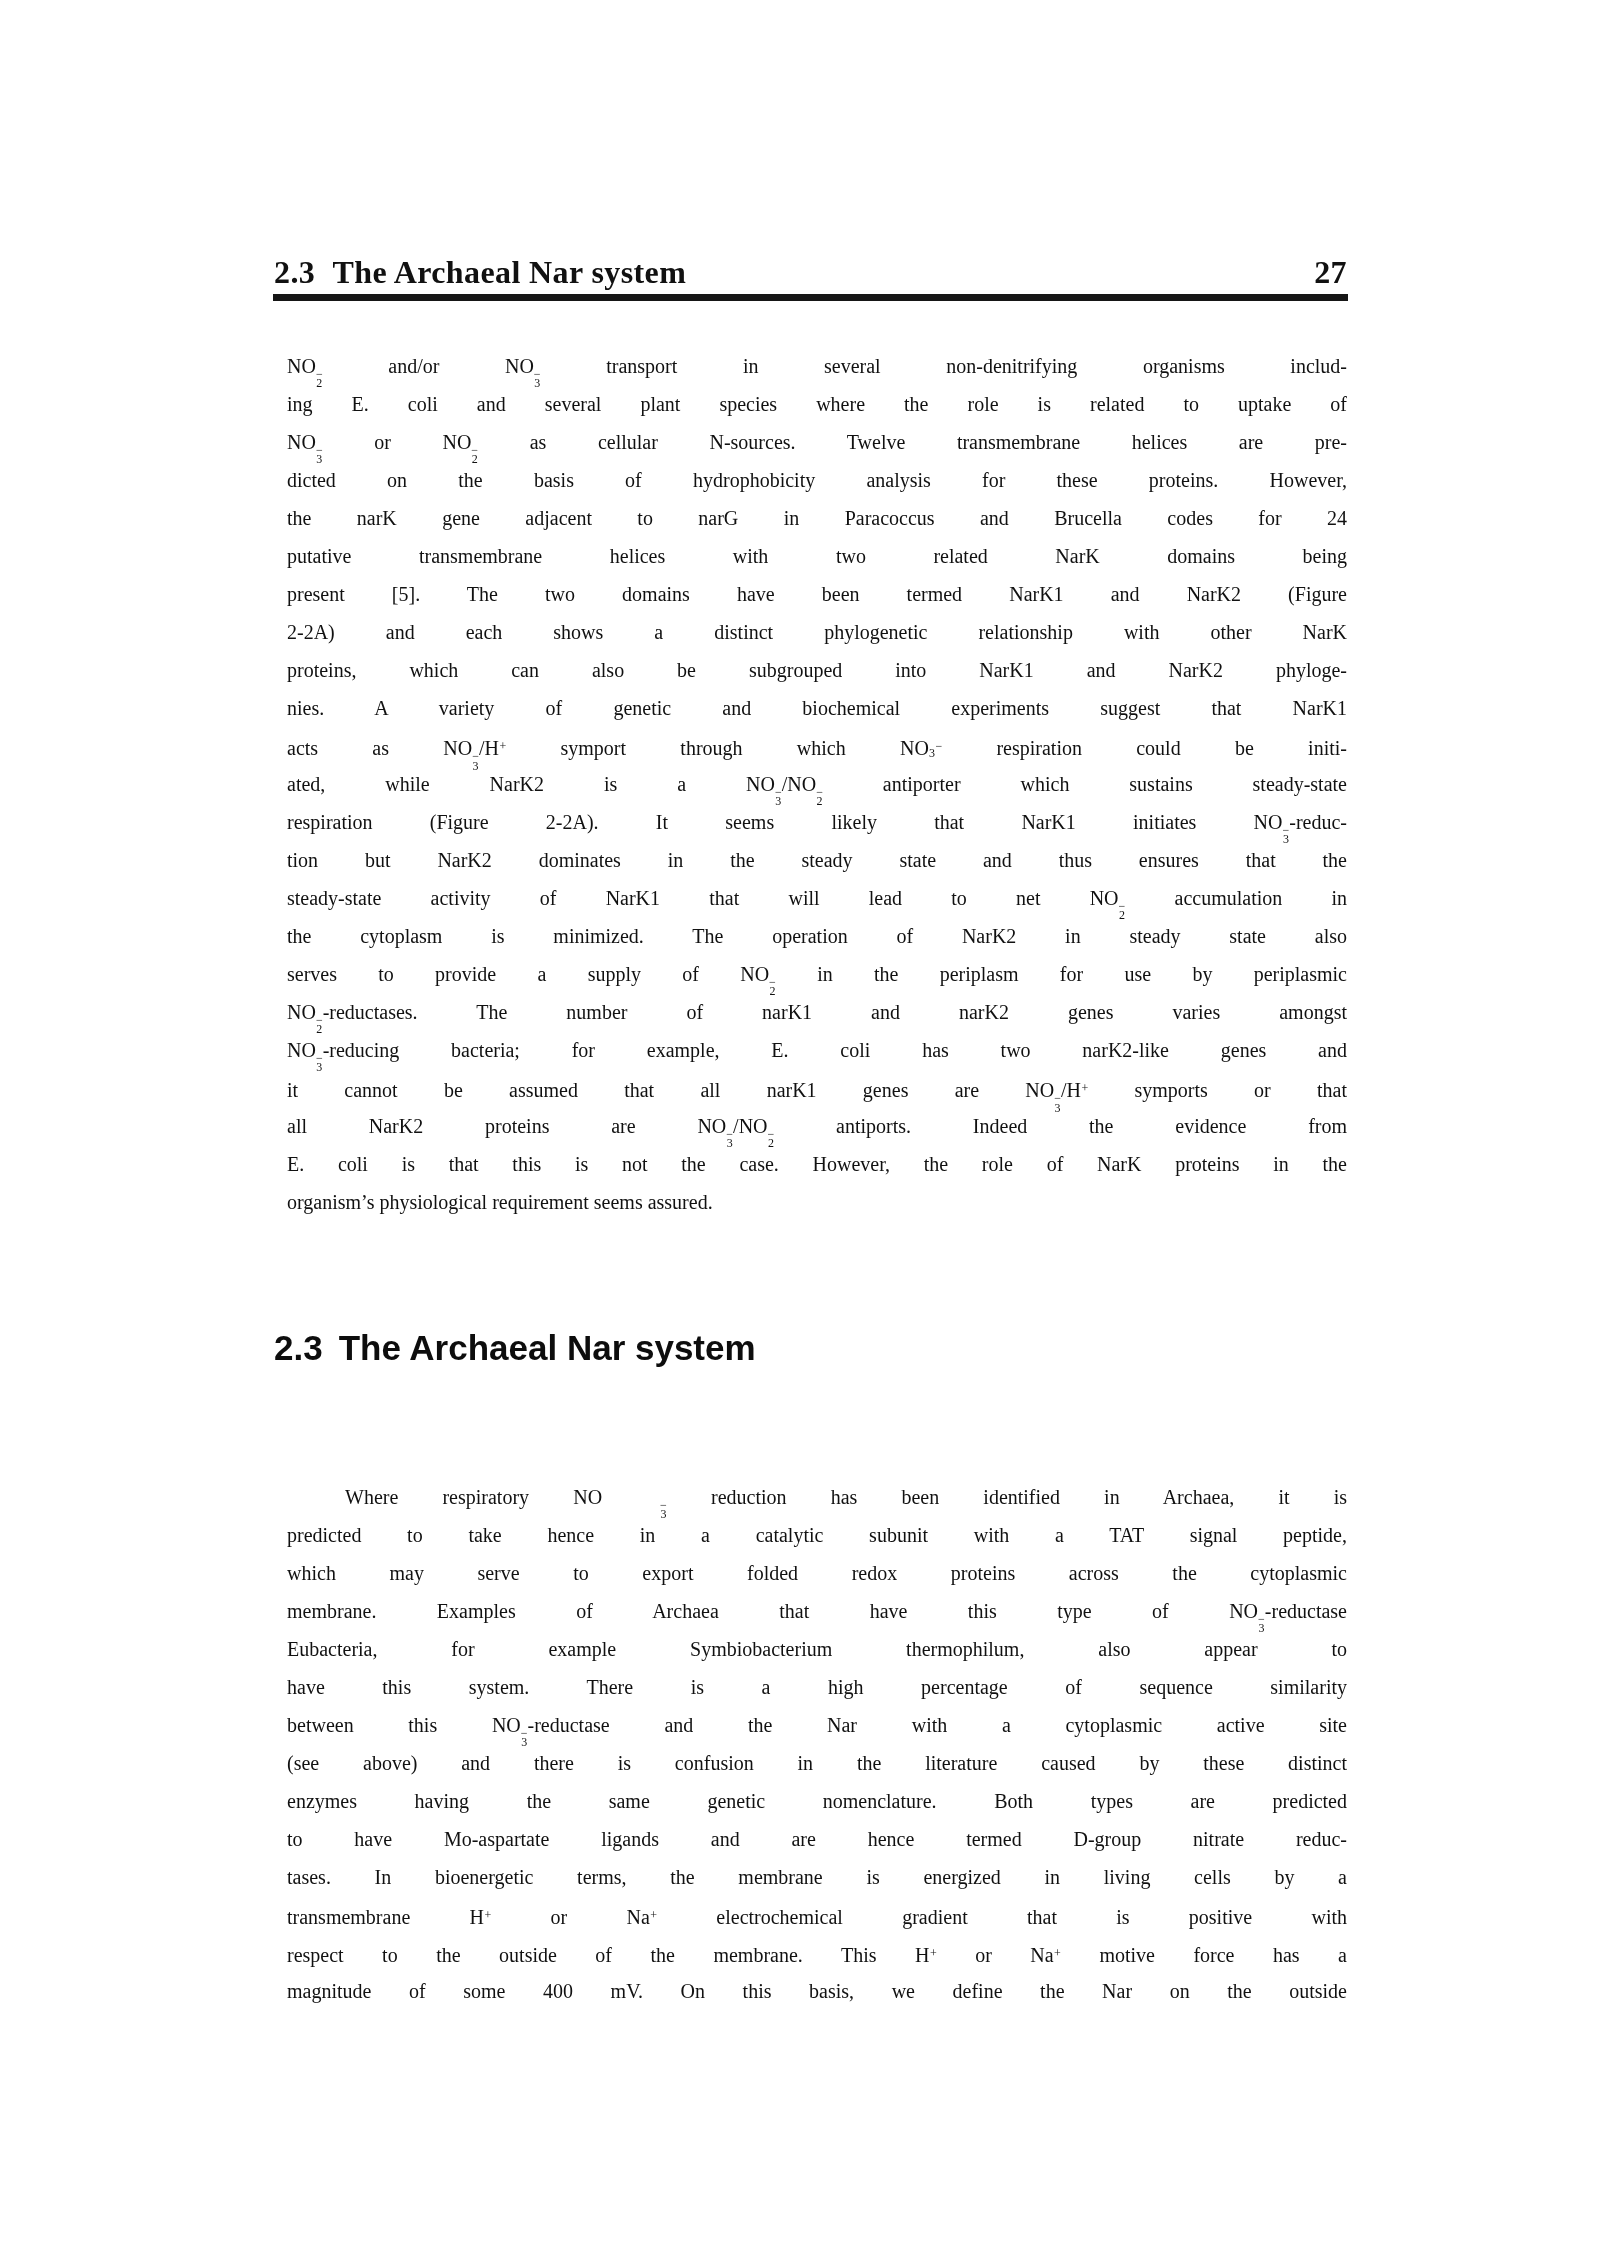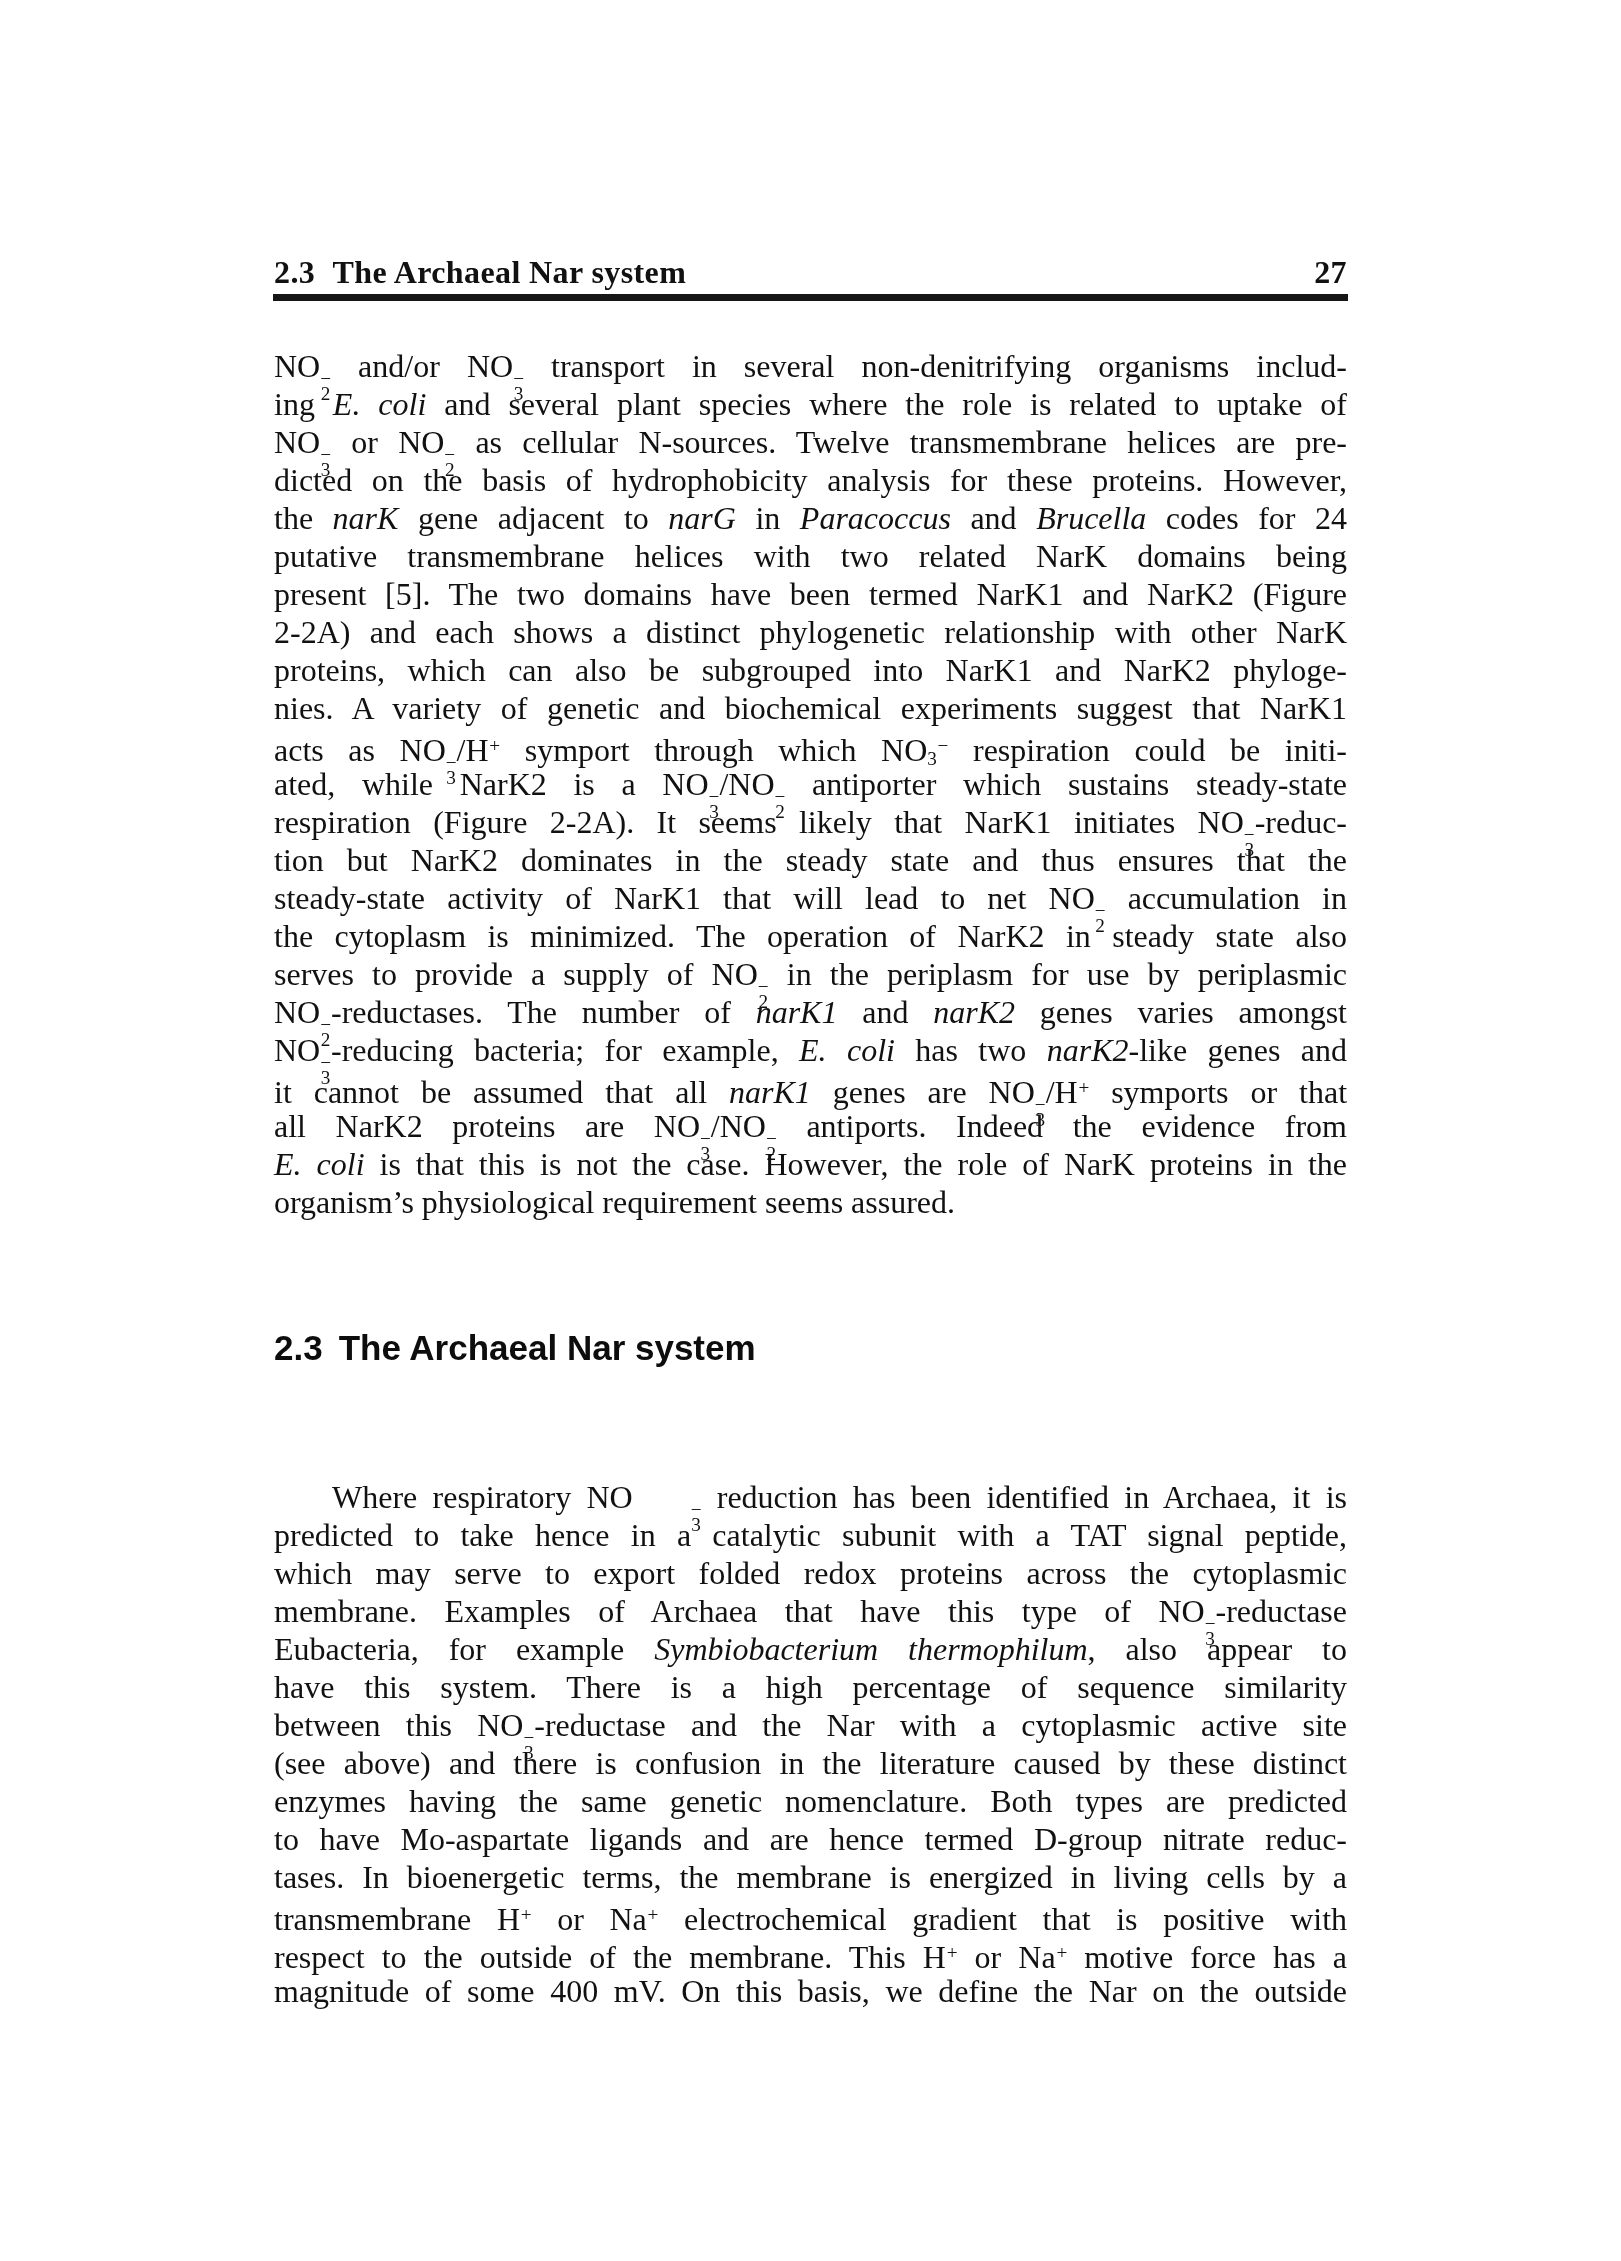--- a/index.html
+++ b/index.html
@@ -20,35 +20,35 @@
   }
   .rh-num{margin-right:17.3px;}
   .rule{
     position:absolute;top:294px;left:-1.4px;width:1075px;height:6.5px;
     background:#161616;
   }
   .paragraph{position:absolute;left:0;width:100%;}
   .para-1{top:347px;}
   .para-2{top:1478px;}
   .line{
-    font-size:32px;line-height:38px;height:38px;
+    font-size:20px;line-height:38px;height:38px;
     text-align:justify;text-align-last:justify;
     text-justify:inter-word;
-    white-space:normal;overflow:visible;
+    white-space:normal;overflow:visible;margin-left:13px;
   }
   .line.last{text-align-last:left;}
   .line.indent{text-indent:58px;}
   .section-heading{
     position:absolute;top:1328px;left:0;width:100%;margin:0;
     font-family:"Liberation Sans","DejaVu Sans",sans-serif;
     font-weight:bold;font-size:35px;line-height:39px;
     color:#0d0d0d;
   }
   .sh-num{margin-right:16px;}
-  .it{font-style:italic;}
+  .it{}
   .chem{white-space:nowrap;}
   .stk{
     display:inline-flex;flex-direction:column;align-items:center;
     font-size:0.60em;line-height:0.78em;
     vertical-align:-0.42em;
   }
   .stk-top{display:block;}
   .stk-bot{display:block;}
   .sb{font-size:0.60em;vertical-align:-0.2em;}
   .sp{font-size:0.60em;vertical-align:0.45em;margin-left:0.04em;}

